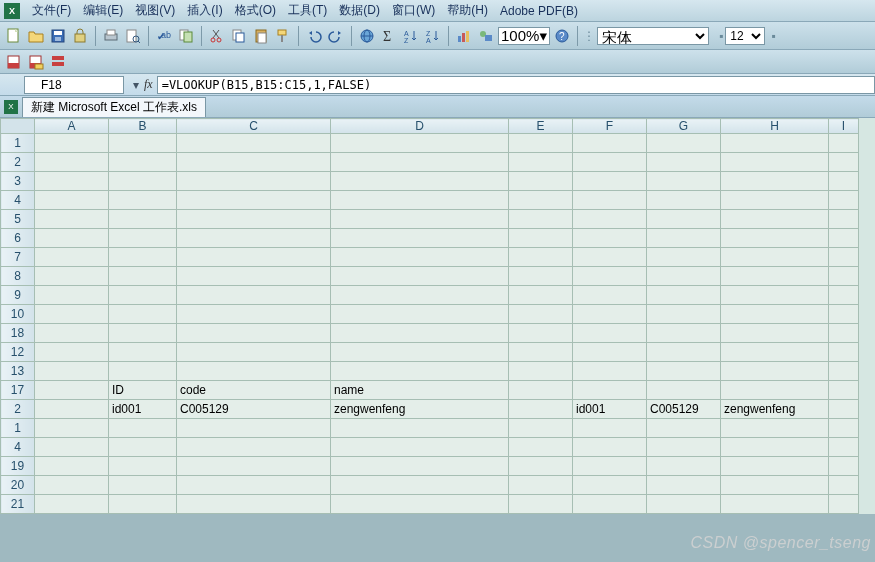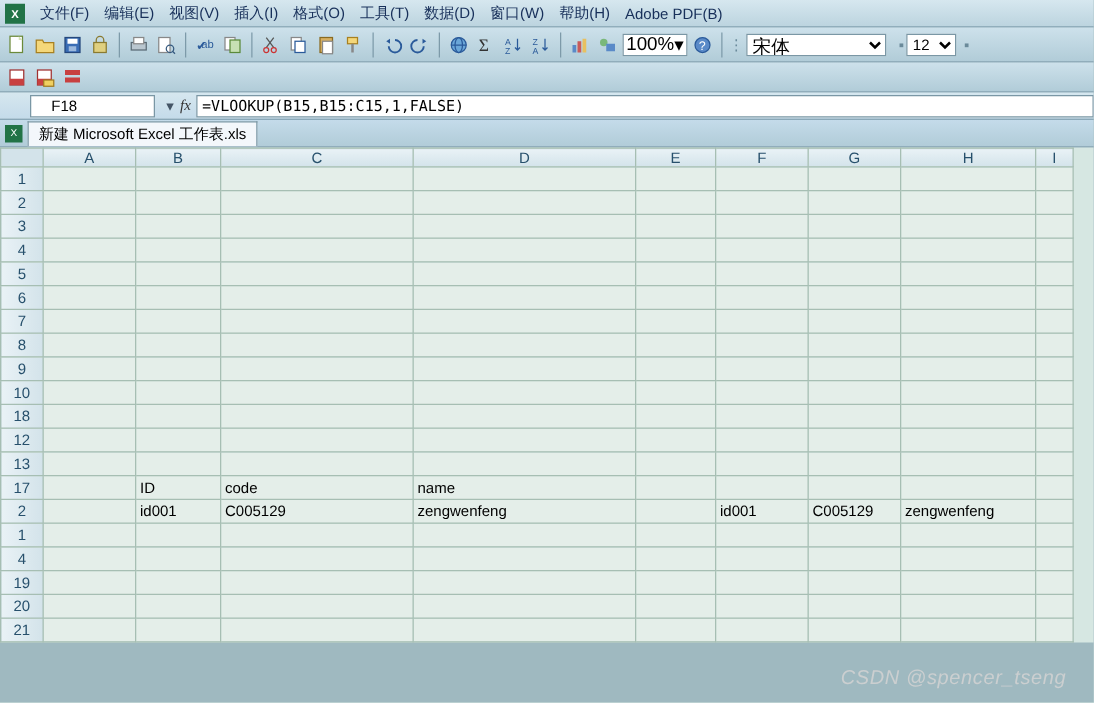--- a/index.html
+++ b/index.html
@@ -32,21 +32,21 @@
   .grid th, .grid td { border: 1px solid #a6beb3; font-size: 12px; font-family: SimSun, Arial; text-align: left; padding: 0 3px; overflow: hidden; white-space: nowrap; }
   .grid th { background: linear-gradient(#e9f2f6,#d3e3ea); font-weight: normal; text-align:center; color:#27506c;}
   .grid .rowhdr { background: linear-gradient(to right,#e9f2f6,#d3e3ea); text-align: center; width: 34px; color:#27506c;}
   .grid .corner { background: #d3e3ea; width:34px;}
   .grid td { background: #e4eee9; height: 19px; }
   .colA{width:74px;} .colB{width:68px;} .colC{width:154px;} .colD{width:178px;} .colE{width:64px;} .colF{width:74px;} .colG{width:74px;} .colH{width:108px;} .colI{width:30px;}
 
   .active-cell-border { border:2px solid #000 !important; position:relative;}
   .active-cell-border::after{content:"";position:absolute;right:-3px;bottom:-3px;width:5px;height:5px;background:#000;}
 
-  .watermark { position: absolute; right: 22px; bottom: 10px; color: rgba(210,210,210,0.85); font-size: 16px; font-style: italic; font-family: Arial, sans-serif; pointer-events:none; letter-spacing:0.5px;}
+  .watermark { position: absolute; right: 4px; bottom: 10px; color: rgba(210,210,210,0.85); font-size: 16px; font-style: italic; font-family: Arial, sans-serif; pointer-events:none; letter-spacing:0.5px;}
 
   svg { display:block; }
 </style>
 </head>
 <body>
 
 <div class="menubar">
   <span class="app-icon">X</span>
   <span class="menu-item">文件(F)</span>
   <span class="menu-item">编辑(E)</span>

